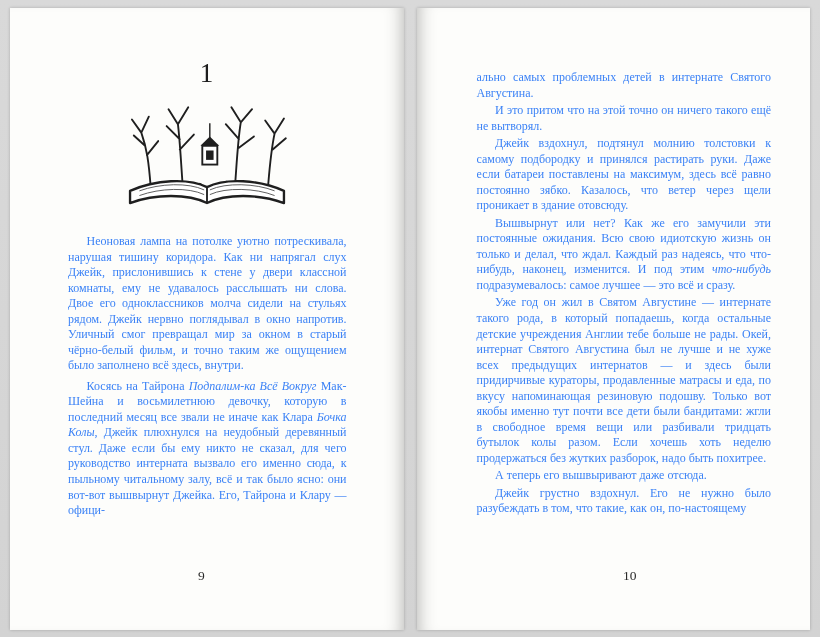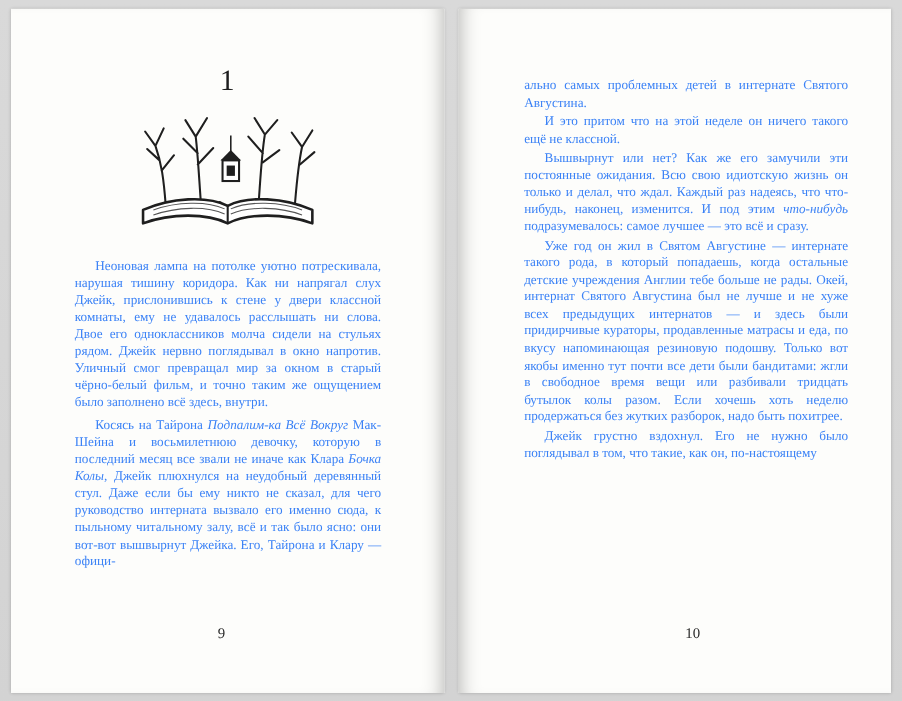--- a/index.html
+++ b/index.html
@@ -101,22 +101,24 @@
         <p class="para indent">Неоновая лампа на потолке уютно потрескивала, нарушая тишину коридора. Как ни напрягал слух Джейк, прислонившись к стене у двери классной комнаты, ему не удавалось расслышать ни слова. Двое его одноклассников молча сидели на стульях рядом. Джейк нервно поглядывал в окно напротив. Уличный смог превращал мир за окном в старый чёрно-белый фильм, и точно таким же ощущением было заполнено всё здесь, внутри.</p>
         <p class="para indent">Косясь на Тайрона <em>Подпалим-ка Всё Вокруг</em> Мак-Шейна и восьмилетнюю девочку, которую в последний месяц все звали не иначе как Клара <em>Бочка Колы</em>, Джейк плюхнулся на неудобный деревянный стул. Даже если бы ему никто не сказал, для чего руководство интерната вызвало его именно сюда, к пыльному читальному залу, всё и так было ясно: они вот-вот вышвырнут Джейка. Его, Тайрона и Клару — офици-</p>
       </div>
 
     <div class="page-number">9</div>
   </div>
 
   <div class="page right">
     <div class="text-col">
         <p class="para">ально самых проблемных детей в интернате Святого Августина.</p>
-        <p class="para indent">И это притом что на этой неделе он ничего такого ещё не классной.</p>
+        <p class="para indent">И это притом что на этой точно он ничего такого ещё не вытворял.</p>
+        <p class="para indent">Джейк вздохнул, подтянул молнию толстовки к самому подбородку и принялся растирать руки. Даже если батареи поставлены на максимум, здесь всё равно постоянно зябко. Казалось, что ветер через щели проникает в здание отовсюду.</p>
         <p class="para indent">Вышвырнут или нет? Как же его замучили эти постоянные ожидания. Всю свою идиотскую жизнь он только и делал, что ждал. Каждый раз надеясь, что что-нибудь, наконец, изменится. И под этим <em>что-нибудь</em> подразумевалось: самое лучшее — это всё и сразу.</p>
         <p class="para indent">Уже год он жил в Святом Августине — интернате такого рода, в который попадаешь, когда остальные детские учреждения Англии тебе больше не рады. Окей, интернат Святого Августина был не лучше и не хуже всех предыдущих интернатов — и здесь были придирчивые кураторы, продавленные матрасы и еда, по вкусу напоминающая резиновую подошву. Только вот якобы именно тут почти все дети были бандитами: жгли в свободное время вещи или разбивали тридцать бутылок колы разом. Если хочешь хоть неделю продержаться без жутких разборок, надо быть похитрее.</p>
-        <p class="para indent">Джейк грустно вздохнул. Его не нужно было поглядывал в том, что такие, как он, по-настоящему</p>
+        <p class="para indent">А теперь его вышвыривают даже отсюда.</p>
+        <p class="para indent">Джейк грустно вздохнул. Его не нужно было разубеждать в том, что такие, как он, по-настоящему</p>
       </div>
 
     <div class="page-number">10</div>
   </div>
 
 </div>
 
 </body></html>

